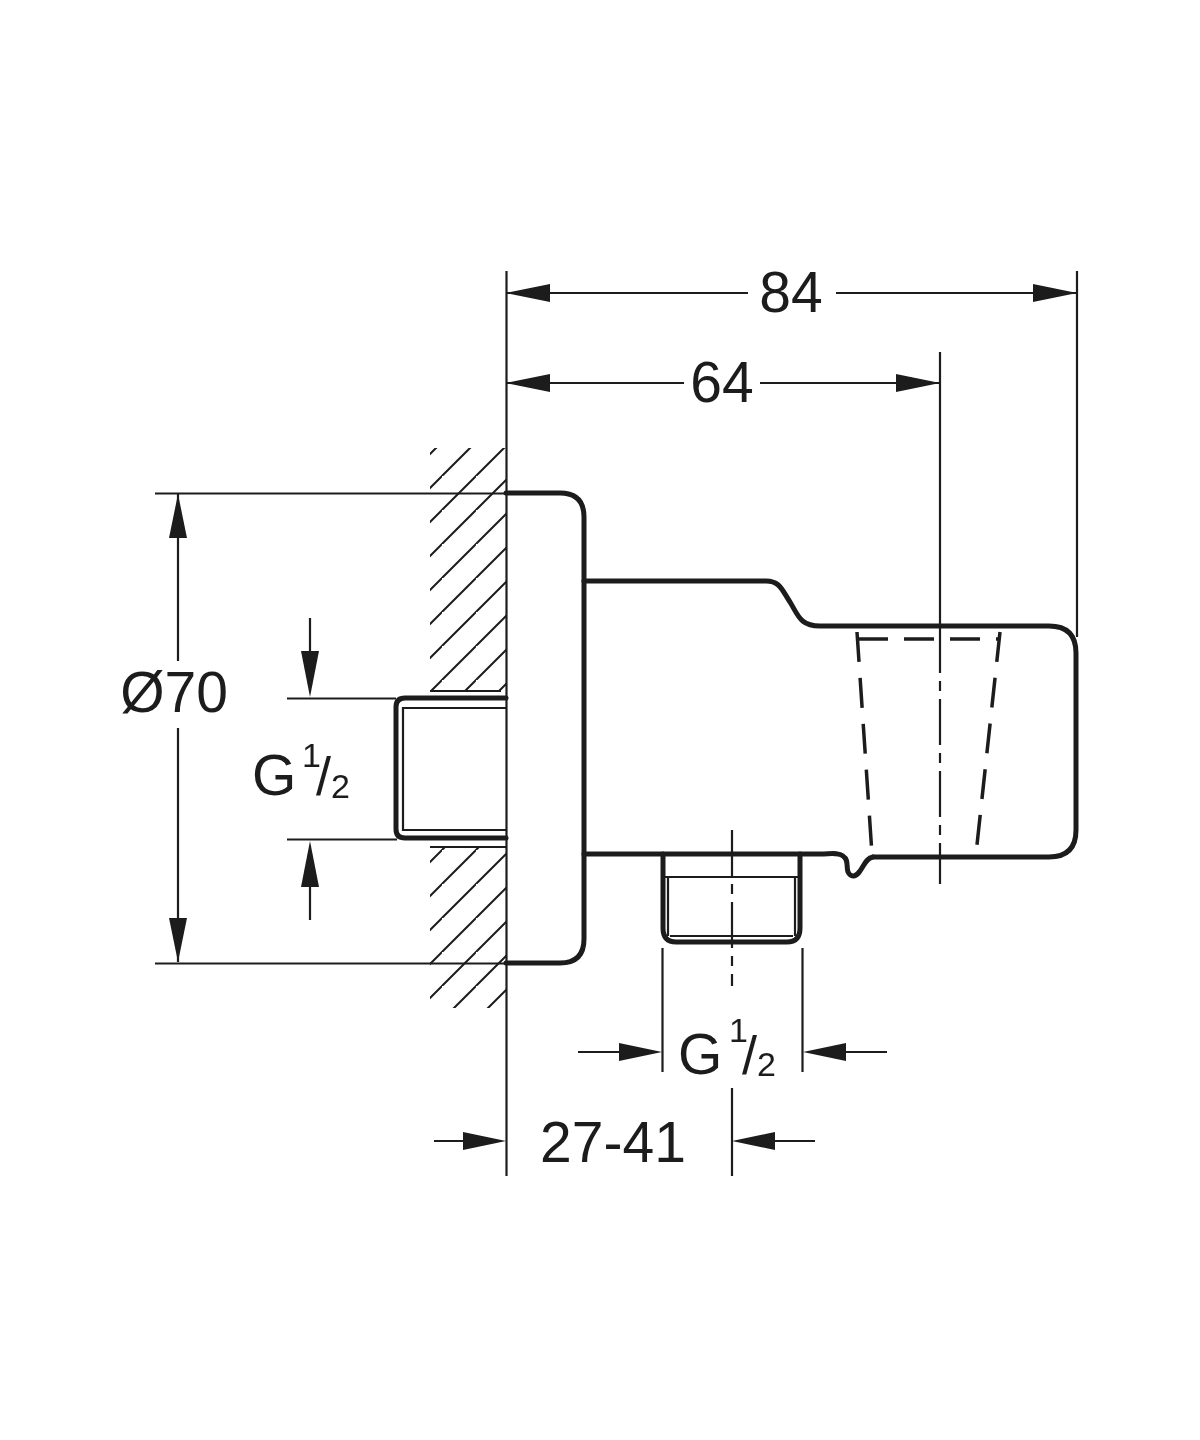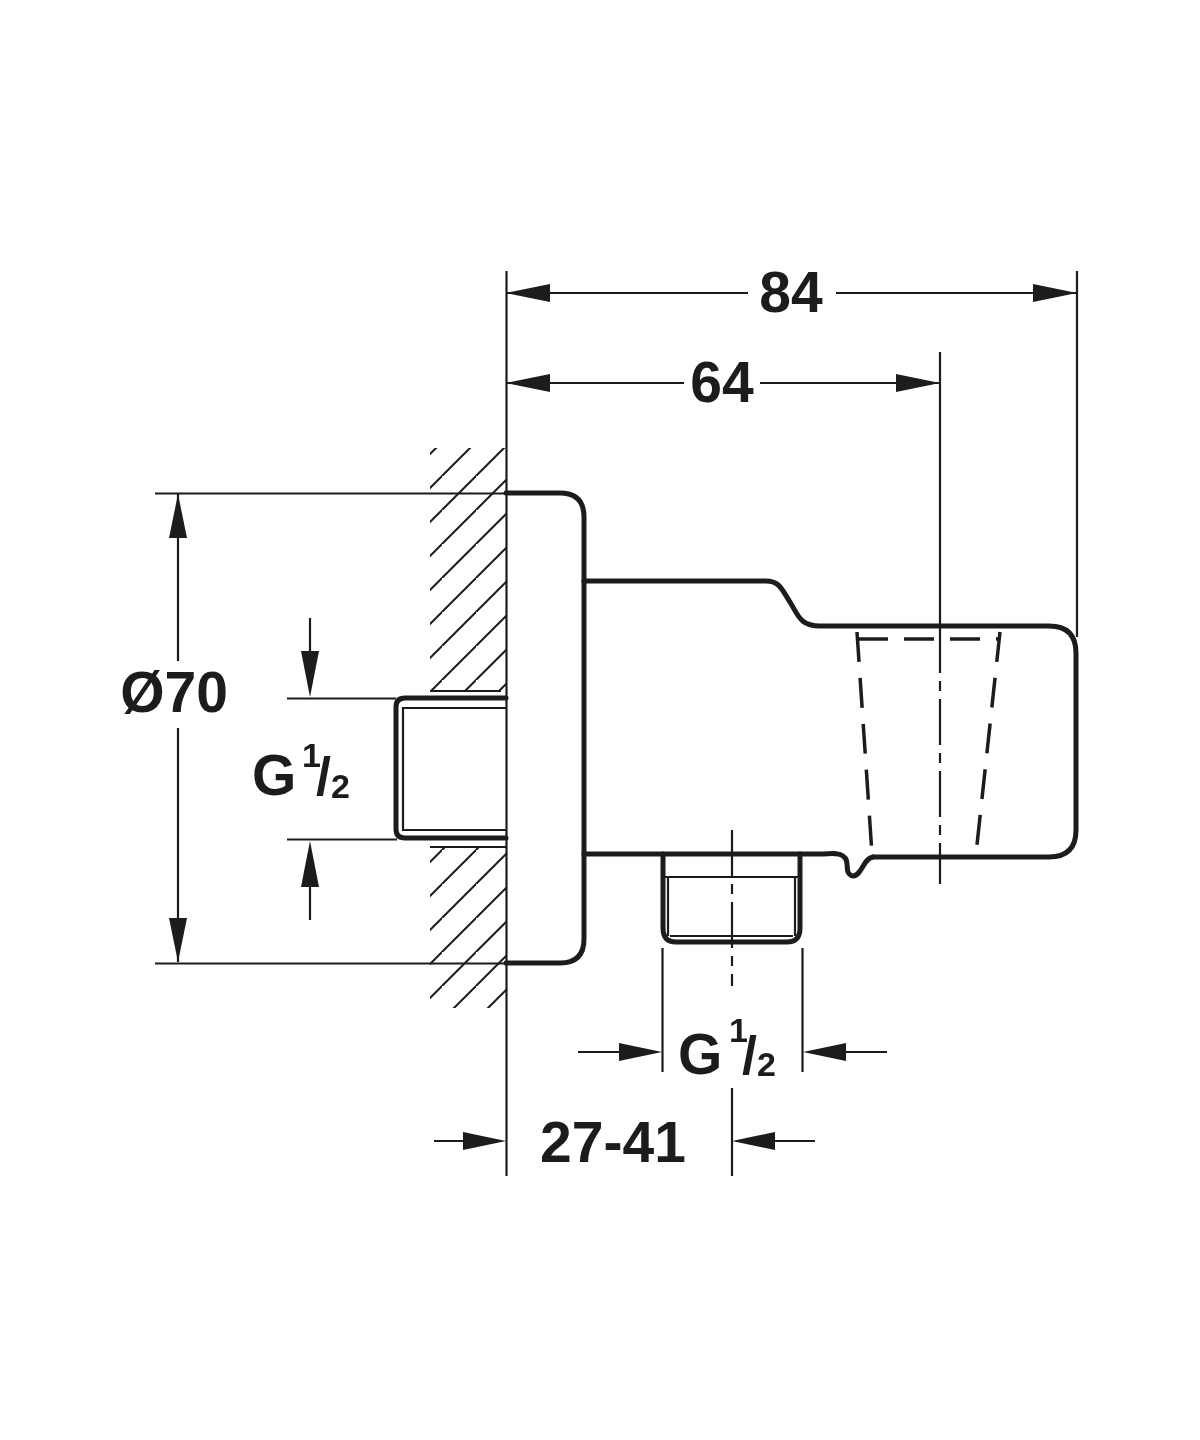--- a/index.html
+++ b/index.html
@@ -1,16 +1,16 @@
 <!DOCTYPE html>
 <html><head>
 <meta charset="utf-8">
 <style>
   html,body{margin:0;padding:0;background:#ffffff;}
-  .stage{width:1200px;height:1440px;background:#ffffff;position:relative;overflow:hidden;font-weight:bold;}
+  .stage{width:1200px;height:1440px;background:#ffffff;position:relative;overflow:hidden;}
   svg text{fill:#1c1c1c;font-family:"Liberation Sans",sans-serif;}
   .thick{stroke:#1c1c1c;stroke-width:5;fill:none;stroke-linecap:round;stroke-linejoin:round;}
   .thin{stroke:#1c1c1c;stroke-width:2.2;fill:none;stroke-linecap:butt;}
   .dashed{stroke:#1c1c1c;stroke-width:3.5;fill:none;stroke-dasharray:30 16;}
   .dashdot{stroke:#1c1c1c;stroke-width:2.2;fill:none;stroke-dasharray:46 8 10 8;}
   .arrow{fill:#1c1c1c;stroke:none;}
   .dimtext{font-size:57px;}
   .gtext{font-size:57px;}
   .fracsm{font-size:34px;}
   .fracslash{font-size:54px;}

